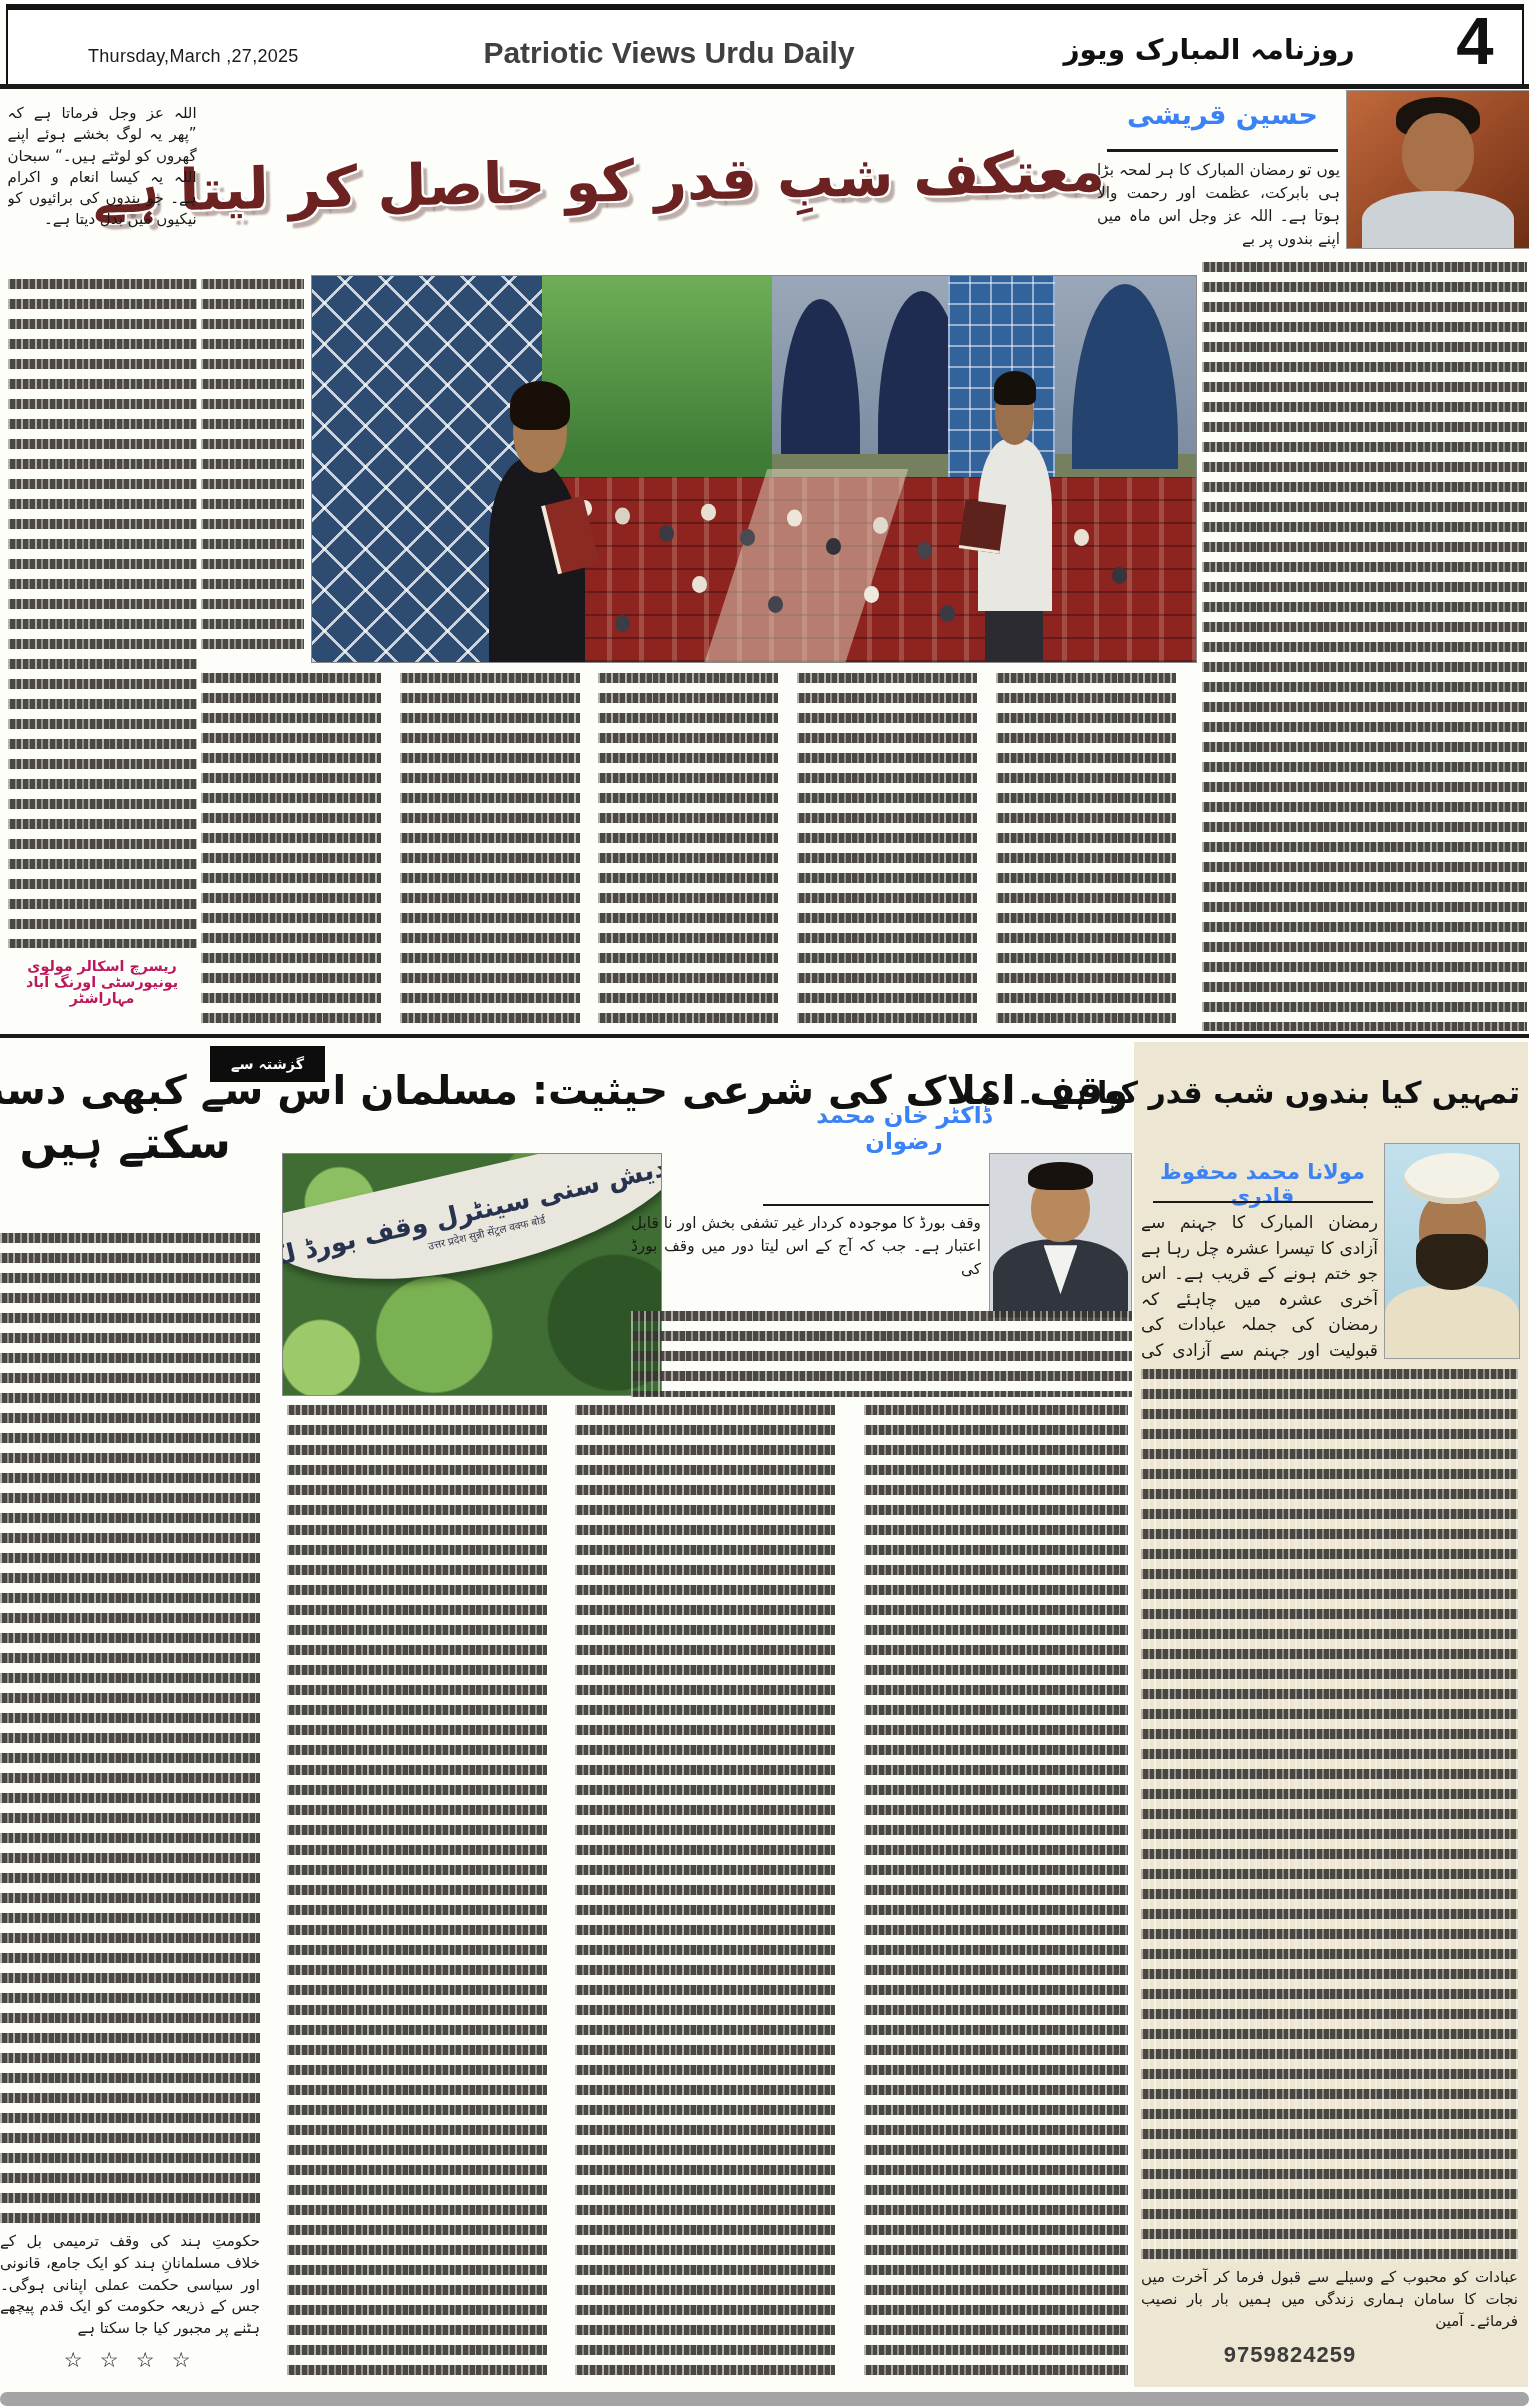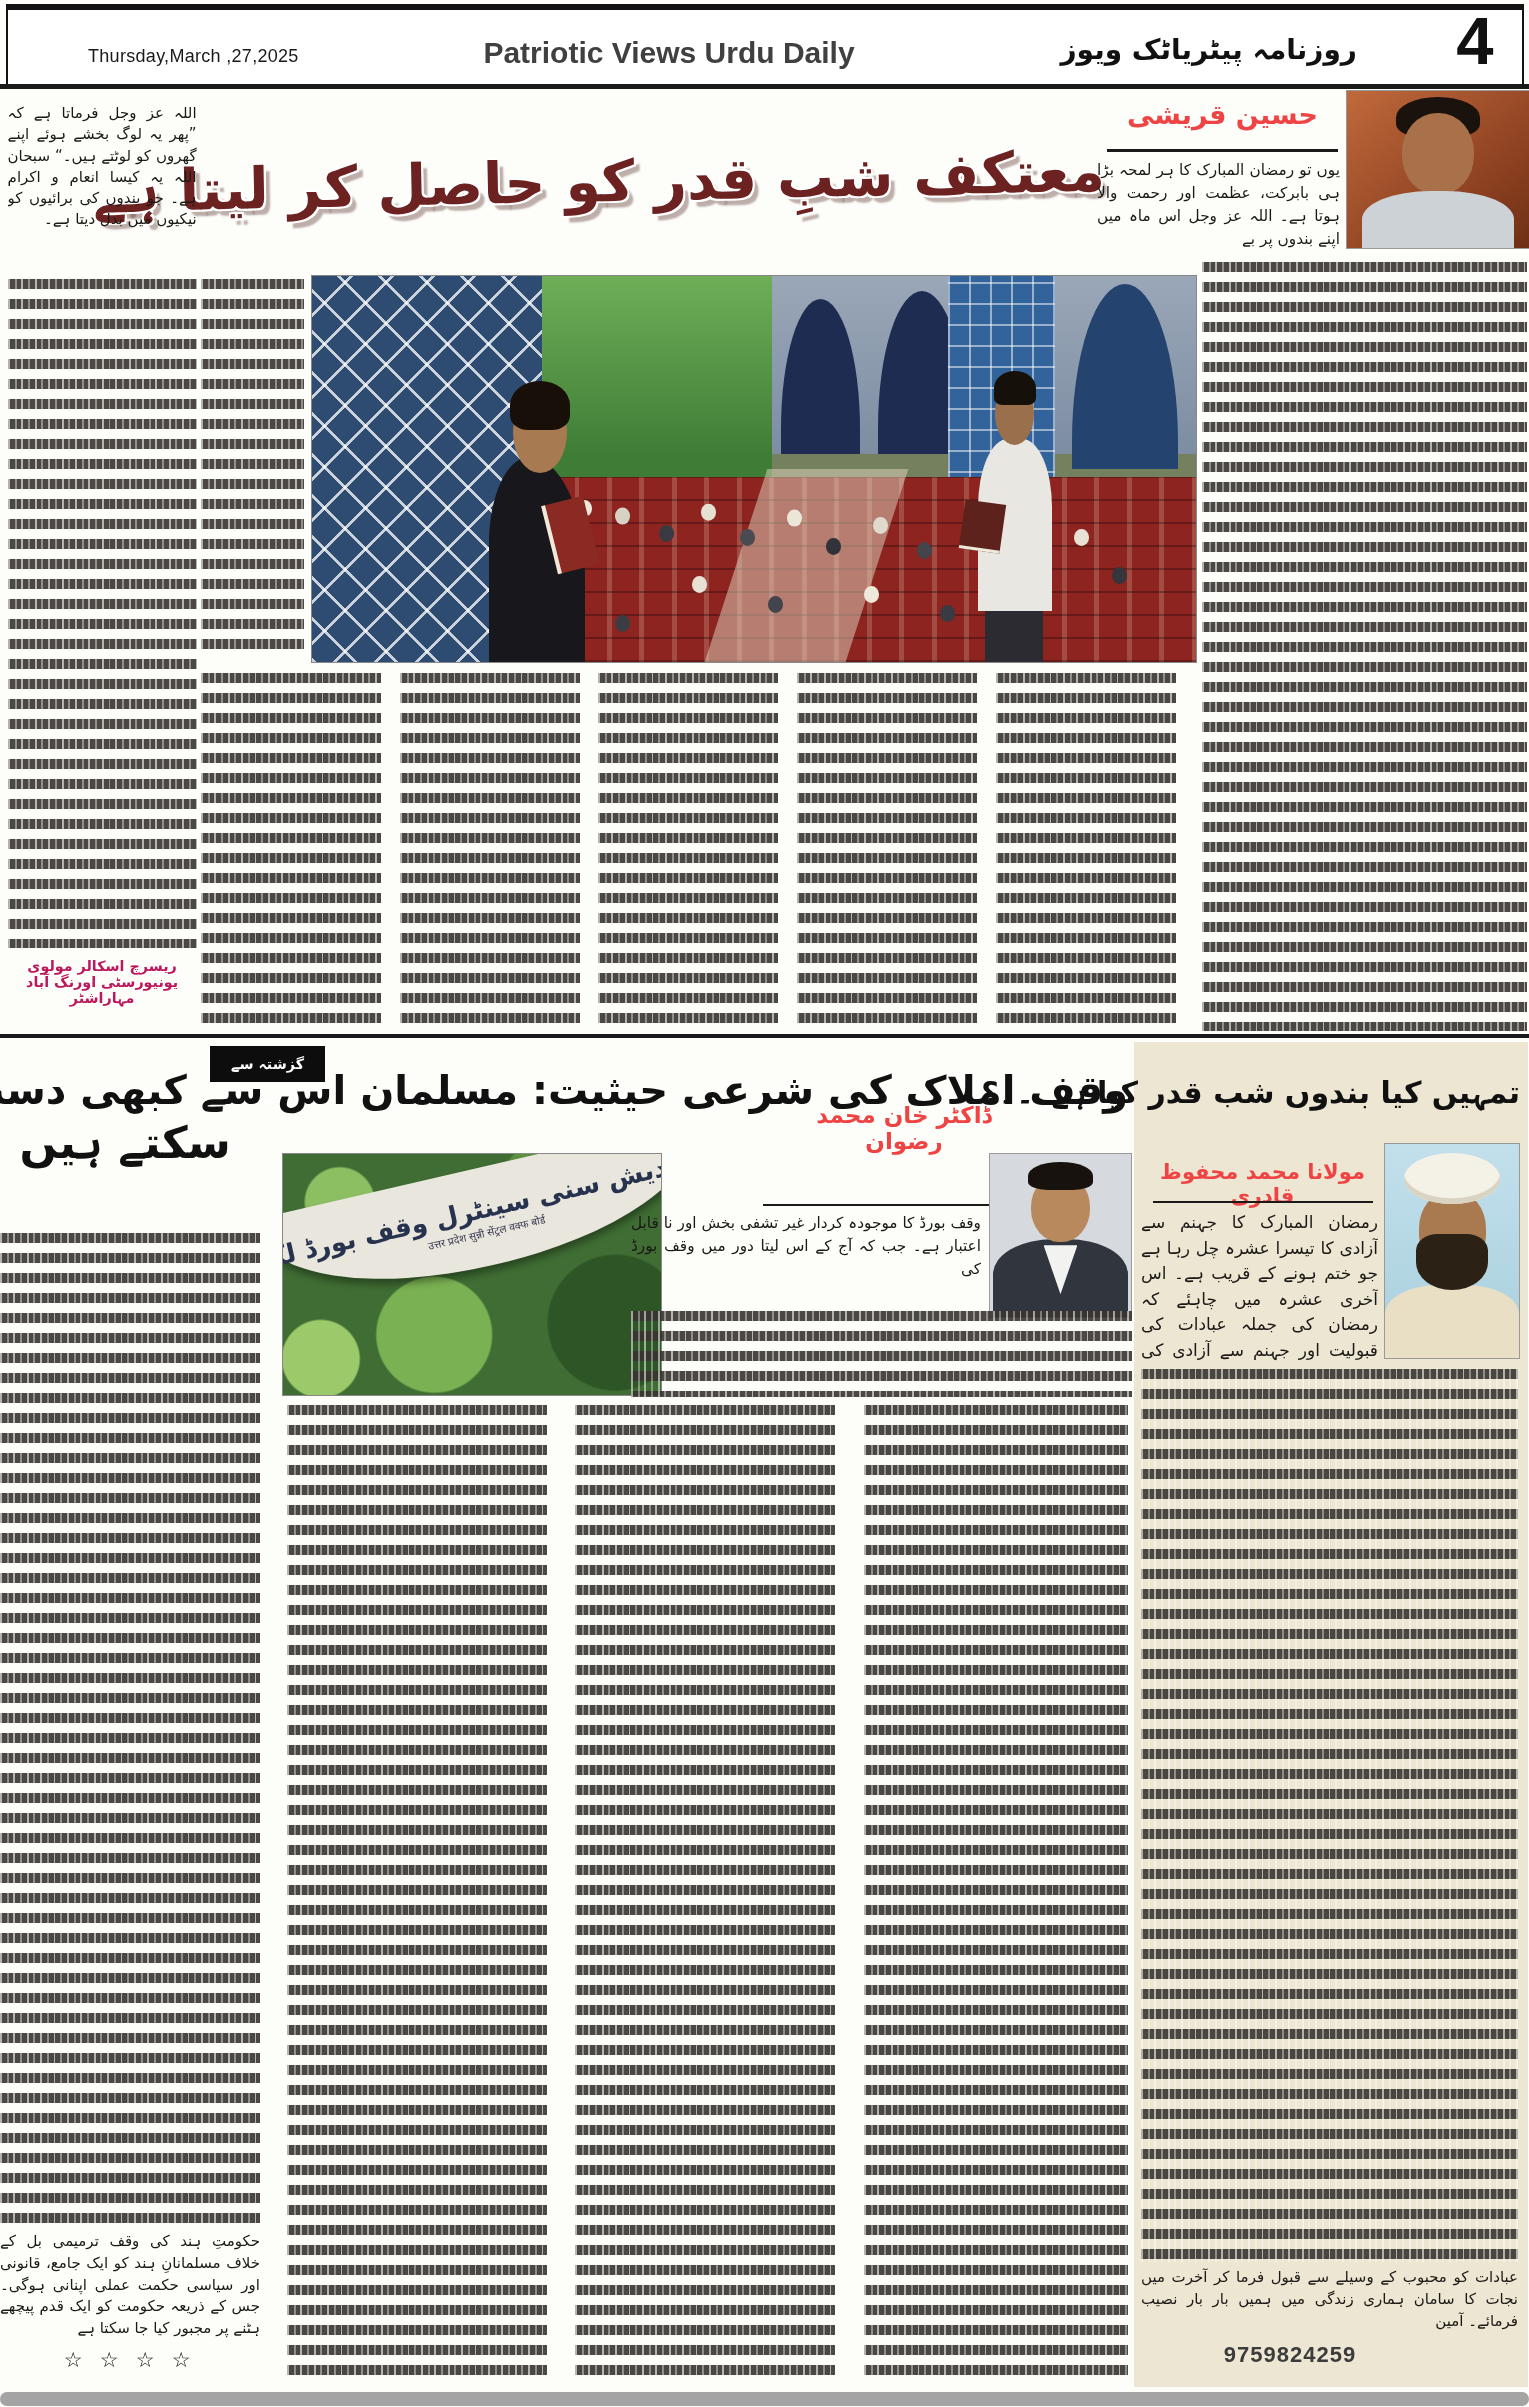--- a/index.html
+++ b/index.html
@@ -12,21 +12,21 @@
   .hdr-date{left:88px;top:46px;font-size:18px;color:#1a1a1a;letter-spacing:0.3px;}
   .hdr-en{left:449px;top:36px;width:440px;text-align:center;font-size:30px;font-weight:bold;color:#404040;}
   .hdr-ur{left:1061px;top:32.5px;width:296px;text-align:center;font-size:28px;font-weight:bold;}
   .hdr-num{left:1434px;top:1.9px;width:82px;text-align:center;font-size:67px;font-weight:bold;color:#111;}
   
   .ut{direction:rtl;font-family:"DejaVu Sans",sans-serif;text-align:justify;color:#1b1916;}
   .hl{direction:rtl;font-family:"DejaVu Sans",sans-serif;font-weight:bold;color:#111;white-space:nowrap;}
   .hl-top{font-size:57px;line-height:177px;text-align:center;color:#6b2220;
     text-shadow:-1.9px -1.9px 0 #fff,1.9px -1.9px 0 #fff,-1.9px 1.9px 0 #fff,1.9px 1.9px 0 #fff,5.7px 6.7px 1.9px rgba(70,25,18,.35);
     transform:rotate(-1.2deg);}
-  .byline{direction:rtl;font-family:"DejaVu Sans",sans-serif;font-weight:bold;text-align:center;color:#ef4444;}
+  .byline{direction:rtl;font-family:"DejaVu Sans",sans-serif;font-weight:bold;text-align:center;color:#3b82f6;}
   .rule{background:#1a1a1a;}
   
   .sim{position:absolute;opacity:.9;background:
     repeating-linear-gradient(90deg, rgba(253,253,250,.6) 0 1.9px, rgba(253,253,250,0) 1.9px 6.7px, rgba(253,253,250,.4) 6.7px 8.6px, rgba(253,253,250,0) 8.6px 13.4px),
     repeating-linear-gradient(180deg, #383430 0 9.6px, transparent 9.6px 20px);}
   
   .mosque{left:311px;top:275px;width:884px;height:386px;background:#75805f;overflow:hidden;border:1px solid #888;}
   .mq-lattice{left:0;top:0;width:26%;height:100%;background:#2e4c72;position:absolute;
     background-image:repeating-linear-gradient(45deg,rgba(255,255,255,.75) 0 2.9px,transparent 2.9px 29px),
                      repeating-linear-gradient(-45deg,rgba(255,255,255,.75) 0 2.9px,transparent 2.9px 29px);}
@@ -95,21 +95,21 @@
   .grayfoot{left:0;top:2392px;width:1529px;height:14.3px;background:#a4a4a4;border-radius:7.6px;}
 </style>
 </head>
 <body>
 
 <div id="canvas">
 
   <div class="abs hdr-box"></div>
   <div class="abs hdr-date">Thursday,March ,27,2025</div>
   <div class="abs hdr-en">Patriotic  Views Urdu Daily</div>
-  <div class="abs hdr-ur hl">روزنامہ پیٹریاٹک ویوز</div>
+  <div class="abs hdr-ur hl">روزنامہ المبارک ویوز</div>
   <div class="abs hdr-num">4</div>
   <div class="abs hdr-rule rule"></div>
 
   <div class="abs hl hl-top" style="left:206px;top:92px;width:899px;height:177px;">معتکف شبِ قدر کو حاصل کر لیتا ہے</div>
 
   <div class="abs ut" style="left:7.6px;top:103px;width:189px;height:170px;font-size:15px;line-height:1.42;overflow:hidden;">اللہ عز وجل فرماتا ہے کہ ”پھر یہ لوگ بخشے ہوئے اپنے گھروں کو لوٹتے ہیں۔“ سبحان اللہ یہ کیسا انعام و اکرام ہے۔ جو بندوں کی برائیوں کو نیکیوں میں بدل دیتا ہے۔</div>
   <div class="sim" style="left:7.6px;top:279px;width:189px;height:669px;"></div>
   <div class="abs credit" style="left:7.6px;top:958px;width:189px;height:54px;">ریسرچ اسکالر مولوی یونیورسٹی اورنگ آباد مہاراشٹر</div>
 
   <div class="abs byline" style="left:1107px;top:99px;width:231px;height:44px;font-size:27px;">حسین قریشی</div>

